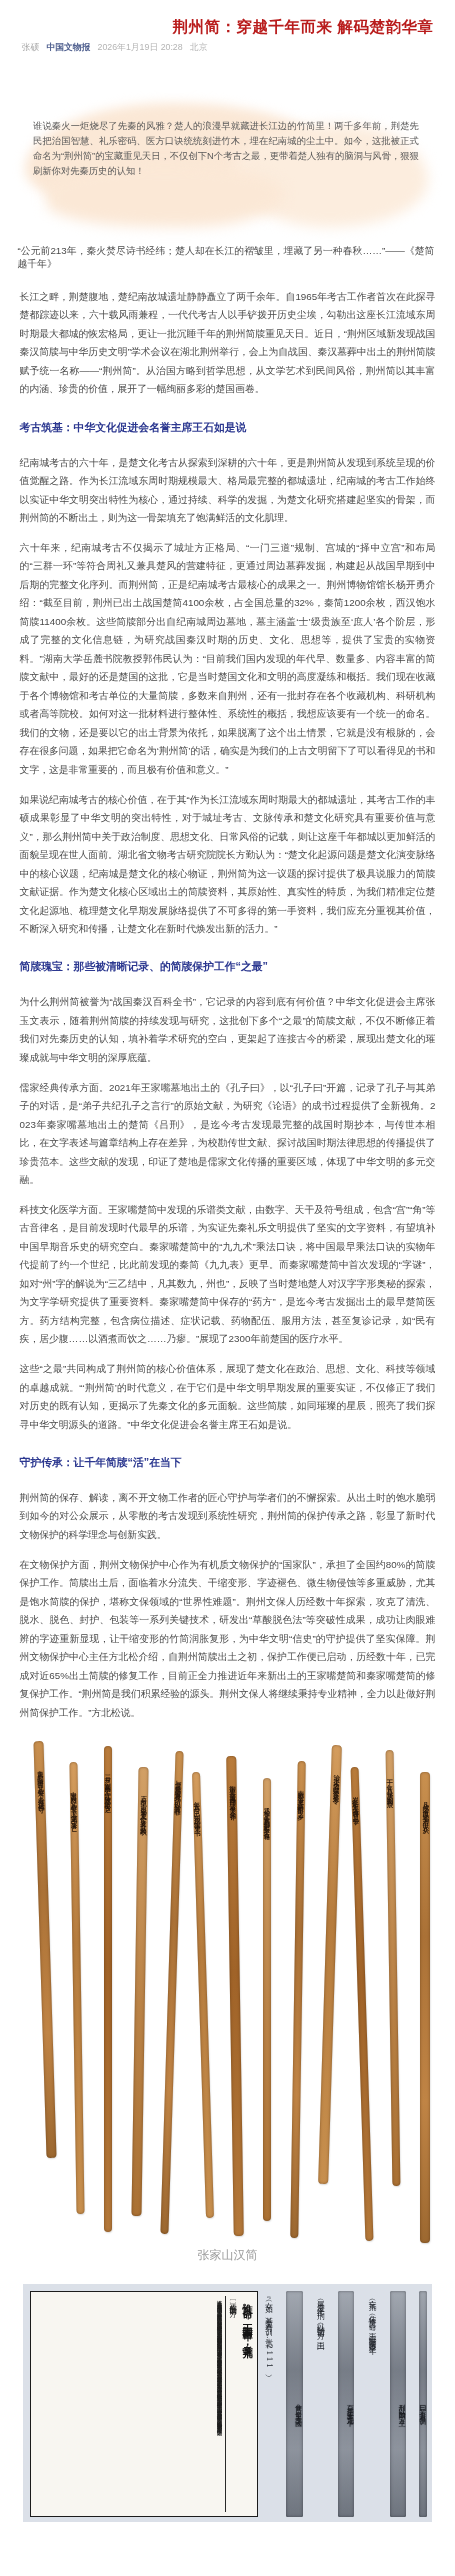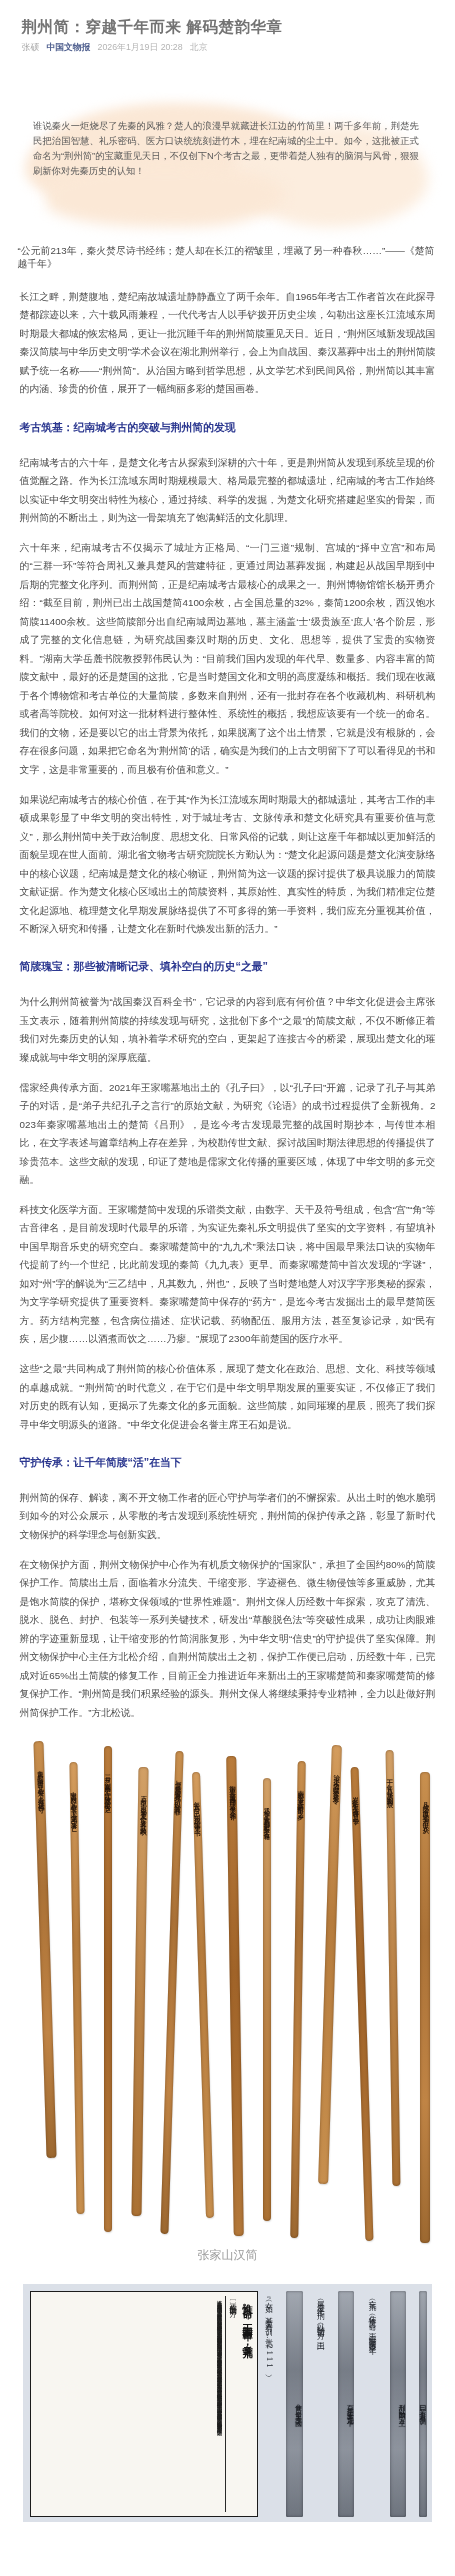--- a/index.html
+++ b/index.html
@@ -7,22 +7,22 @@
     width:455px;height:3298px;overflow:hidden;position:relative;
     background:#ffffff;
     font-family:"Liberation Sans","DejaVu Sans",sans-serif;
     -webkit-font-smoothing:antialiased;
   }
   .page{width:455px;height:3298px;overflow:hidden;position:relative;}
 
   
   .hdr{padding:15.5px 21.6px 0 21.6px;}
   .title{
-    font-size:15.5px;line-height:21.6px;font-weight:700;color:#737373;
-    letter-spacing:0.5px;margin:0;
+    font-size:15.5px;line-height:21.6px;font-weight:700;color:#b91c1c;
+    letter-spacing:0.5px;margin:0;text-align:right;
   }
   .meta{margin-top:5px;font-size:8.8px;display:flex;align-items:center;gap:7.2px;}
   .meta .author{color:#a6a6a6;}
   .meta .account{color:#50608f;font-weight:600;cursor:pointer;}
   .meta .time{color:#b4b4b4;}
   .meta .loc{color:#b4b4b4;}
 
   
   .intro-wrap{position:relative;margin:49px 15.5px 0 15.5px;min-height:129px;}
   .blob{position:absolute;pointer-events:none;}
@@ -138,25 +138,25 @@
     <div class="blob b2"></div>
     <div class="blob b3"></div>
     <div class="intro-text">谁说秦火一炬烧尽了先秦的风雅？楚人的浪漫早就藏进长江边的竹简里！两千多年前，荆楚先民把治国智慧、礼乐密码、医方口诀统统刻进竹木，埋在纪南城的尘土中。如今，这批被正式命名为“荆州简”的宝藏重见天日，不仅创下N个考古之最，更带着楚人独有的脑洞与风骨，狠狠刷新你对先秦历史的认知！</div>
     <div class="intro-pad"></div>
   </div>
 
   <div class="lead-quote">“公元前213年，秦火焚尽诗书经纬；楚人却在长江的褶皱里，埋藏了另一种春秋……”——《楚简越千年》</div>
 
   <div class="body-col" id="blocks1">
       <p class="body-p">长江之畔，荆楚腹地，楚纪南故城遗址静静矗立了两千余年。自1965年考古工作者首次在此探寻楚都踪迹以来，六十载风雨兼程，一代代考古人以手铲拨开历史尘埃，勾勒出这座长江流域东周时期最大都城的恢宏格局，更让一批沉睡千年的荆州简牍重见天日。近日，“荆州区域新发现战国秦汉简牍与中华历史文明”学术会议在湖北荆州举行，会上为自战国、秦汉墓葬中出土的荆州简牍赋予统一名称——“荆州简”。从治国方略到哲学思想，从文学艺术到民间风俗，荆州简以其丰富的内涵、珍贵的价值，展开了一幅绚丽多彩的楚国画卷。</p>
-      <h2 class="sec-h">考古筑基：纪南城考古的突破与荆州简的发现</h2>
+      <h2 class="sec-h">考古筑基：中华文化促进会名誉主席王石如是说</h2>
       <p class="body-p">纪南城考古的六十年，是楚文化考古从探索到深耕的六十年，更是荆州简从发现到系统呈现的价值觉醒之路。作为长江流域东周时期规模最大、格局最完整的都城遗址，纪南城的考古工作始终以实证中华文明突出特性为核心，通过持续、科学的发掘，为楚文化研究搭建起坚实的骨架，而荆州简的不断出土，则为这一骨架填充了饱满鲜活的文化肌理。</p>
       <p class="body-p">六十年来，纪南城考古不仅揭示了城址方正格局、“一门三道”规制、宫城的“择中立宫”和布局的“三群一环”等符合周礼又兼具楚风的营建特征，更通过周边墓葬发掘，构建起从战国早期到中后期的完整文化序列。而荆州简，正是纪南城考古最核心的成果之一。荆州博物馆馆长杨开勇介绍：“截至目前，荆州已出土战国楚简4100余枚，占全国总量的32%，秦简1200余枚，西汉饱水简牍11400余枚。这些简牍部分出自纪南城周边墓地，墓主涵盖‘士’级贵族至‘庶人’各个阶层，形成了完整的文化信息链，为研究战国秦汉时期的历史、文化、思想等，提供了宝贵的实物资料。”湖南大学岳麓书院教授郭伟民认为：“目前我们国内发现的年代早、数量多、内容丰富的简牍文献中，最好的还是楚国的这批，它是当时楚国文化和文明的高度凝练和概括。我们现在收藏于各个博物馆和考古单位的大量简牍，多数来自荆州，还有一批封存在各个收藏机构、科研机构或者高等院校。如何对这一批材料进行整体性、系统性的概括，我想应该要有一个统一的命名。我们的文物，还是要以它的出土背景为依托，如果脱离了这个出土情景，它就是没有根脉的，会存在很多问题，如果把它命名为‘荆州简’的话，确实是为我们的上古文明留下了可以看得见的书和文字，这是非常重要的，而且极有价值和意义。”</p>
       <p class="body-p">如果说纪南城考古的核心价值，在于其“作为长江流域东周时期最大的都城遗址，其考古工作的丰硕成果彰显了中华文明的突出特性，对于城址考古、文脉传承和楚文化研究具有重要价值与意义”，那么荆州简中关于政治制度、思想文化、日常风俗的记载，则让这座千年都城以更加鲜活的面貌呈现在世人面前。湖北省文物考古研究院院长方勤认为：“楚文化起源问题是楚文化演变脉络中的核心议题，纪南城是楚文化的核心物证，荆州简为这一议题的探讨提供了极具说服力的简牍文献证据。作为楚文化核心区域出土的简牍资料，其原始性、真实性的特质，为我们精准定位楚文化起源地、梳理楚文化早期发展脉络提供了不可多得的第一手资料，我们应充分重视其价值，不断深入研究和传播，让楚文化在新时代焕发出新的活力。”</p>
-      <h2 class="sec-h">简牍瑰宝：那些被清晰记录、填补空白的历史“之最”</h2>
+      <h2 class="sec-h">简牍瑰宝：那些被清晰记录、的简牍保护工作“之最”</h2>
       <p class="body-p">为什么荆州简被誉为“战国秦汉百科全书”，它记录的内容到底有何价值？中华文化促进会主席张玉文表示，随着荆州简牍的持续发现与研究，这批创下多个“之最”的简牍文献，不仅不断修正着我们对先秦历史的认知，填补着学术研究的空白，更架起了连接古今的桥梁，展现出楚文化的璀璨成就与中华文明的深厚底蕴。</p>
       <p class="body-p">儒家经典传承方面。2021年王家嘴墓地出土的《孔子曰》，以“孔子曰”开篇，记录了孔子与其弟子的对话，是“弟子共纪孔子之言行”的原始文献，为研究《论语》的成书过程提供了全新视角。2023年秦家嘴墓地出土的楚简《吕刑》，是迄今考古发现最完整的战国时期抄本，与传世本相比，在文字表述与篇章结构上存在差异，为校勘传世文献、探讨战国时期法律思想的传播提供了珍贵范本。这些文献的发现，印证了楚地是儒家文化传播的重要区域，体现了中华文明的多元交融。</p>
       <p class="body-p">科技文化医学方面。王家嘴楚简中发现的乐谱类文献，由数字、天干及符号组成，包含“宫”“角”等古音律名，是目前发现时代最早的乐谱，为实证先秦礼乐文明提供了坚实的文字资料，有望填补中国早期音乐史的研究空白。秦家嘴楚简中的“九九术”乘法口诀，将中国最早乘法口诀的实物年代提前了约一个世纪，比此前发现的秦简《九九表》更早。而秦家嘴楚简中首次发现的“字谜”，如对“州”字的解说为“三乙结中，凡其数九，州也”，反映了当时楚地楚人对汉字字形奥秘的探索，为文字学研究提供了重要资料。秦家嘴楚简中保存的“药方”，是迄今考古发掘出土的最早楚简医方。药方结构完整，包含病位描述、症状记载、药物配伍、服用方法，甚至复诊记录，如“民有疾，居少腹……以酒煮而饮之……乃瘳。”展现了2300年前楚国的医疗水平。</p>
       <p class="body-p">这些“之最”共同构成了荆州简的核心价值体系，展现了楚文化在政治、思想、文化、科技等领域的卓越成就。“‘荆州简’的时代意义，在于它们是中华文明早期发展的重要实证，不仅修正了我们对历史的既有认知，更揭示了先秦文化的多元面貌。这些简牍，如同璀璨的星辰，照亮了我们探寻中华文明源头的道路。”中华文化促进会名誉主席王石如是说。</p>
       <h2 class="sec-h">守护传承：让千年简牍“活”在当下</h2>
       <p class="body-p">荆州简的保存、解读，离不开文物工作者的匠心守护与学者们的不懈探索。从出土时的饱水脆弱到如今的对公众展示，从零散的考古发现到系统性研究，荆州简的保护传承之路，彰显了新时代文物保护的科学理念与创新实践。</p>
       <p class="body-p">在文物保护方面，荆州文物保护中心作为有机质文物保护的“国家队”，承担了全国约80%的简牍保护工作。简牍出土后，面临着水分流失、干缩变形、字迹褪色、微生物侵蚀等多重威胁，尤其是饱水简牍的保护，堪称文保领域的“世界性难题”。荆州文保人历经数十年探索，攻克了清洗、脱水、脱色、封护、包装等一系列关键技术，研发出“草酸脱色法”等突破性成果，成功让肉眼难辨的字迹重新显现，让干缩变形的竹简润胀复形，为中华文明“信史”的守护提供了坚实保障。荆州文物保护中心主任方北松介绍，自荆州简牍出土之初，保护工作便已启动，历经数十年，已完成对近65%出土简牍的修复工作，目前正全力推进近年来新出土的王家嘴楚简和秦家嘴楚简的修复保护工作。“荆州简是我们积累经验的源头。荆州文保人将继续秉持专业精神，全力以赴做好荆州简保护工作。”方北松说。</p>
     </div>
 
   <figure class="fig1" style="margin-bottom:0;">

